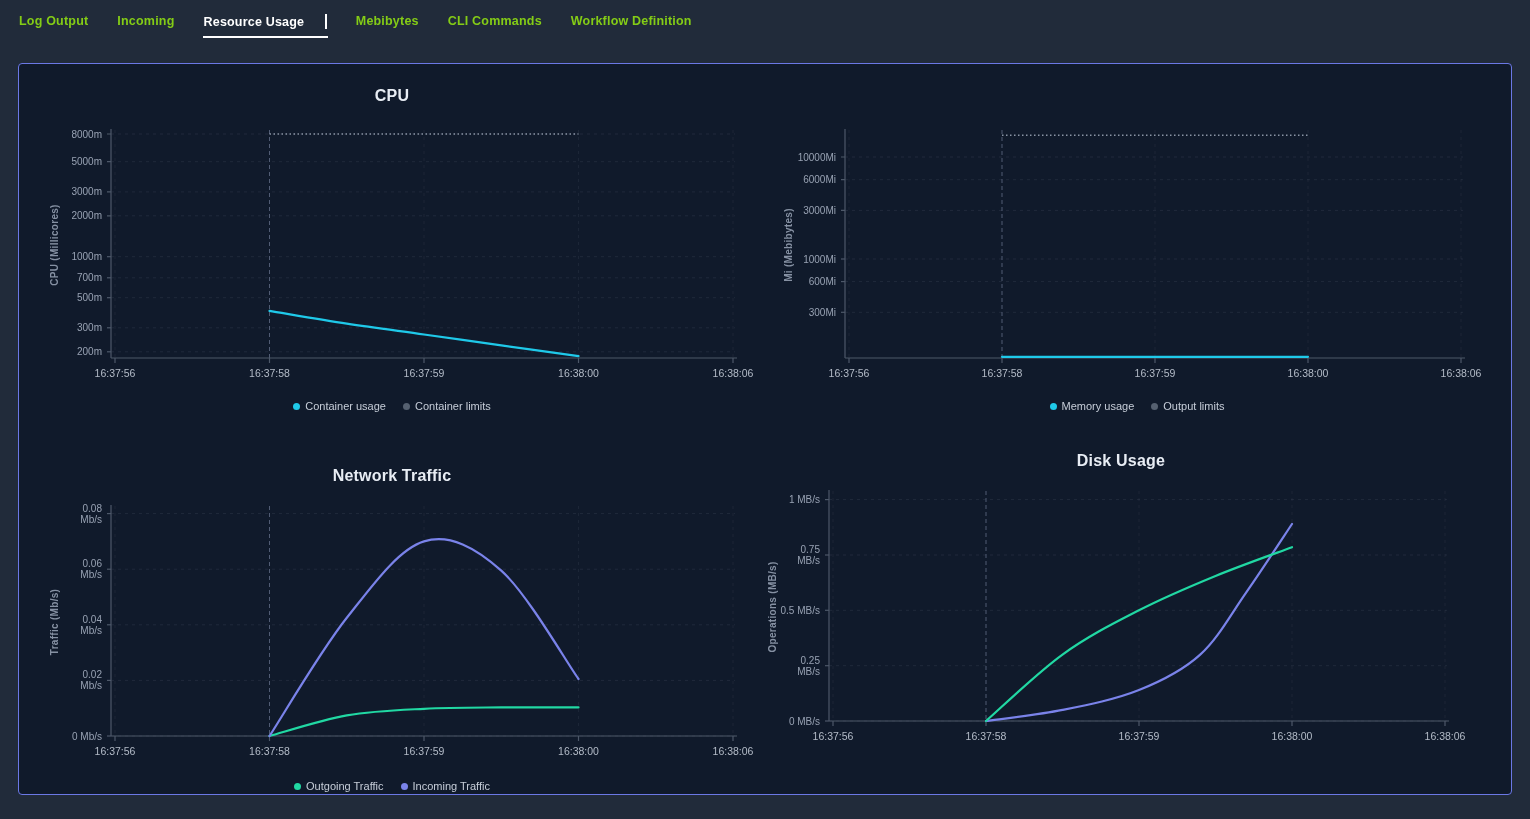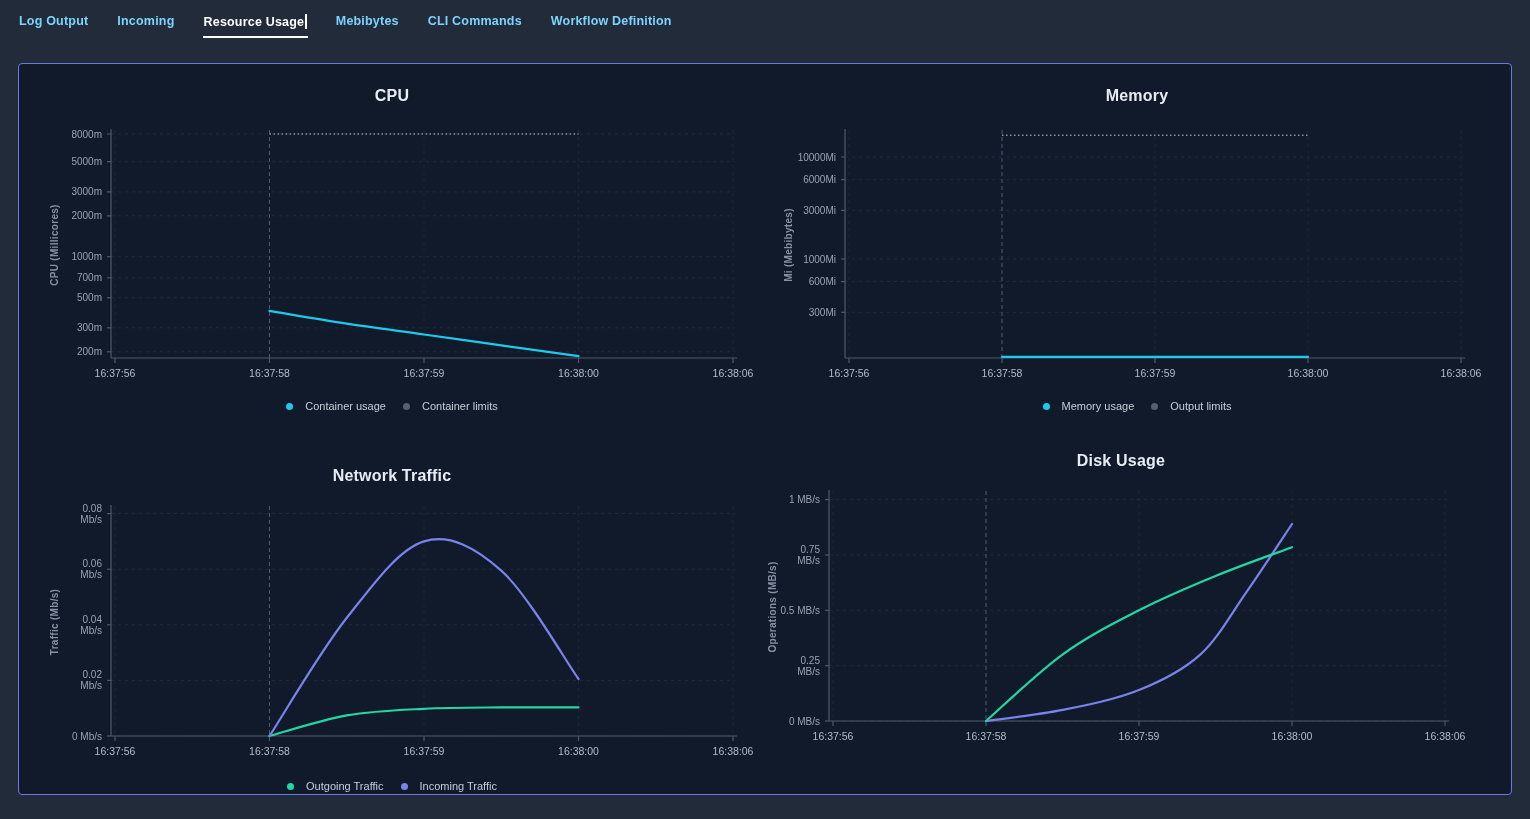--- a/index.html
+++ b/index.html
@@ -10,25 +10,25 @@
     -webkit-font-smoothing:antialiased;
   }
   
   .tabbar{
     position:absolute;left:18px;top:0;height:47px;
     display:flex;gap:27px;align-items:flex-start;
   }
   .tab{
     padding:14px 1px 7px 1px;
     font-size:12.5px;font-weight:700;letter-spacing:.2px;
-    color:#7dd3fc;cursor:pointer;white-space:nowrap;
+    color:#84cc16;cursor:pointer;white-space:nowrap;
     border-bottom:2.5px solid transparent;
     display:flex;align-items:center;
   }
-  .tab.active{color:#ffffff;border-bottom-color:#ffffff;}
+  .tab.active{color:#ffffff;border-bottom-color:#ffffff;gap:20px;}
   .caret{display:inline-block;width:1.5px;height:15px;background:#ffffff;margin-left:1px;}
   
   .panel{
     position:absolute;left:18px;top:63px;width:1492px;height:730px;
     background:#101a2b;border:1px solid #6b78e5;border-radius:4px;
     overflow:hidden;
   }
   .cell{position:absolute;width:746px;height:366px;}
   #cell-cpu{left:0;top:0;}
   #cell-mem{left:745px;top:0;}
@@ -37,21 +37,21 @@
   .chart-title{
     position:absolute;top:23px;left:0;width:100%;text-align:center;
     color:#e8edf4;font-size:16px;font-weight:700;letter-spacing:.2px;
   }
   .chart-svg{position:absolute;left:0;top:0;}
   svg text{font-family:"Liberation Sans",sans-serif;}
   .legend{
     position:absolute;top:336px;left:0;width:100%;
     display:flex;justify-content:center;align-items:center;gap:17px;
   }
-  .legend-item{display:flex;align-items:center;gap:12px;font-size:11px;color:#c6cdd8;cursor:pointer;white-space:nowrap;}
+  .legend-item{display:flex;align-items:center;gap:5px;font-size:11px;color:#c6cdd8;cursor:pointer;white-space:nowrap;}
   .legend-dot{width:7px;height:7px;border-radius:50%;flex:0 0 auto;}
 </style>
 </head>
 <body>
 
 <nav class="tabbar" id="tabbar">
     <div class="tab">
       <span>Log Output</span>
     </div>
     <div class="tab">
@@ -141,21 +141,20 @@
           <span>Container usage</span>
         </div>
         <div class="legend-item">
           <span class="legend-dot" style="background: rgb(85, 96, 112);"></span>
           <span>Container limits</span>
         </div>
       </div>
   </div>
 
   <div class="cell" id="cell-mem">
-    <div class="chart-title">Memory</div>
     <svg class="chart-svg" width="746" height="366">
         <g>
           <line x1="81" x2="699" y1="93" y2="93" stroke="#8c96aa" stroke-opacity="0.13" stroke-dasharray="3 4" stroke-width="1"></line>
           <line x1="81" x2="699" y1="115.7" y2="115.7" stroke="#8c96aa" stroke-opacity="0.13" stroke-dasharray="3 4" stroke-width="1"></line>
           <line x1="81" x2="699" y1="146.4" y2="146.4" stroke="#8c96aa" stroke-opacity="0.13" stroke-dasharray="3 4" stroke-width="1"></line>
           <line x1="81" x2="699" y1="195" y2="195" stroke="#8c96aa" stroke-opacity="0.13" stroke-dasharray="3 4" stroke-width="1"></line>
           <line x1="81" x2="699" y1="217.6" y2="217.6" stroke="#8c96aa" stroke-opacity="0.13" stroke-dasharray="3 4" stroke-width="1"></line>
           <line x1="81" x2="699" y1="248.3" y2="248.3" stroke="#8c96aa" stroke-opacity="0.13" stroke-dasharray="3 4" stroke-width="1"></line>
         </g>
         <g>

